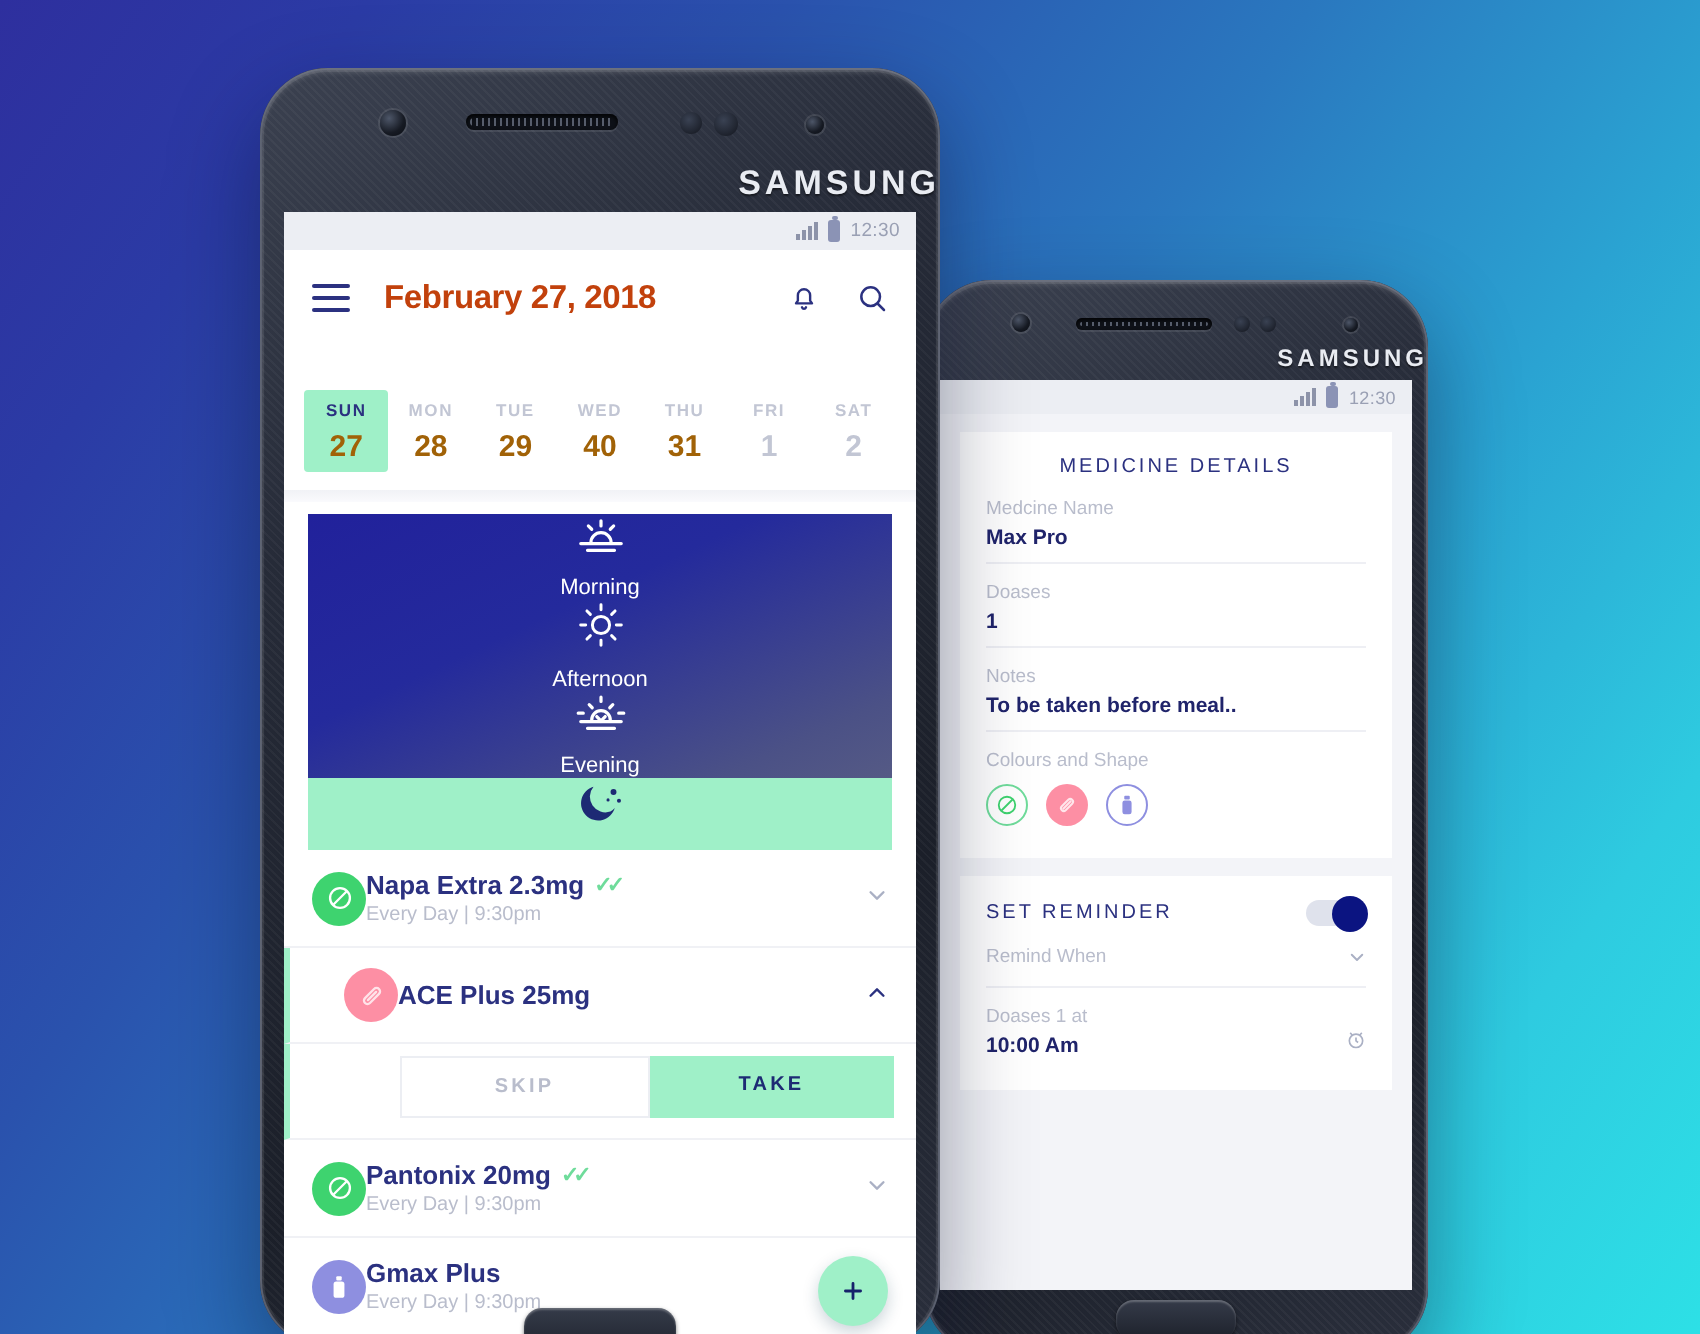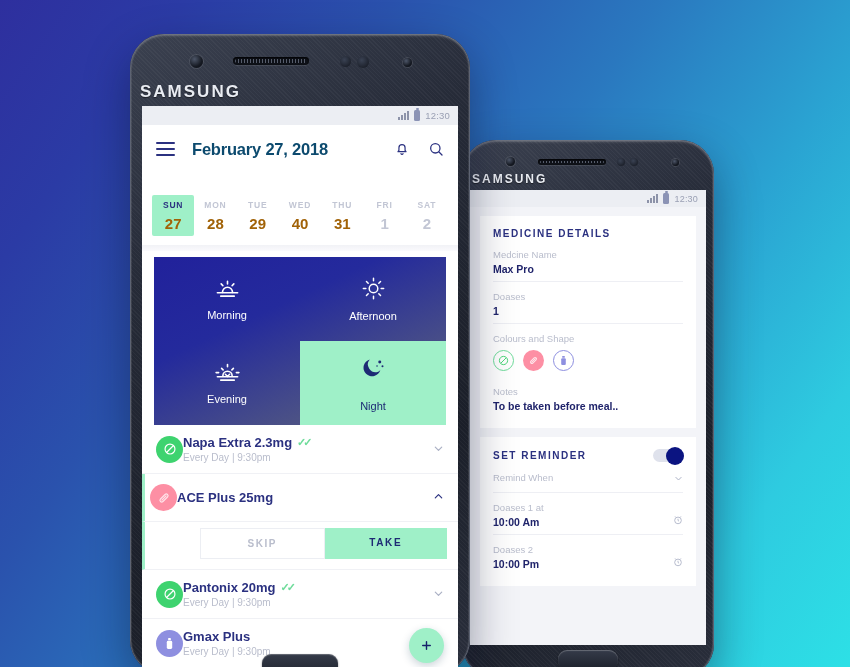--- a/index.html
+++ b/index.html
@@ -37,21 +37,21 @@
   }
   .phone-edge {
     position: absolute; inset: 0;
     border-radius: 34px;
     box-shadow: inset 0 0 0 2px rgba(255,255,255,0.08),
                 inset 0 2px 3px rgba(255,255,255,0.18);
     pointer-events: none;
   }
   .brand {
     position: absolute; left: 10px; right: 0;
-    text-align: left;
+    text-align: right;
     color: #e9ecf2;
     font-weight: bold;
     letter-spacing: 2px;
     text-shadow: 0 1px 1px rgba(0,0,0,0.5);
   }
   .speaker {
     position: absolute;
     background: #0e1118;
     border-radius: 4px;
     box-shadow: inset 0 1px 2px rgba(0,0,0,0.9), 0 1px 0 rgba(255,255,255,0.09);
@@ -112,61 +112,61 @@
 
   
   .appbar {
     display: flex; align-items: center;
     height: 48px; padding: 0 14px; background: #fff;
   }
   .hamburger { width: 19px; display: flex; flex-direction: column; gap: 4px; cursor: pointer; }
   .hamburger span { display:block; height: 2px; background: #2b3180; border-radius: 2px; }
   .appbar-title {
     flex: 1; margin-left: 17px;
-    font-size: 16.5px; color: #0c4a6e; font-weight: 600; letter-spacing: -.2px;
+    font-size: 16.5px; color: #c2410c; font-weight: 600; letter-spacing: -.2px;
   }
   .appbar-icons { display: flex; gap: 18px; align-items: center; }
   .icn { color: #2b3180; display: flex; align-items: center; cursor: pointer; }
 
   .weekstrip {
     display: flex; background: #fff; padding: 0 10px 9px 10px; margin-top: 22px;
   }
   .day {
     flex: 1; text-align: center; padding: 5px 0 4px; border-radius: 2px;
   }
   .day .dow { font-size: 8.5px; letter-spacing: .8px; color: #c2c6d4; font-weight: 700; }
   .day .num { font-size: 15px; color: #a16207; font-weight: 700; margin-top: 5px; }
   .day.muted .num { color: #c2c6d4; font-weight: 600; }
   .day.active { background: #9ff0c8; }
   .day.active .dow { color: #2b3180; }
   .divider-shadow { height: 6px; background: linear-gradient(#f1f2f6, #fafafd); }
 
   
   .tod {
     margin: 6px 12px 0;
-    display: grid; grid-template-columns: 1fr 1fr; grid-template-rows: 1fr 1fr;
+    display: grid; grid-template-columns: 1fr; grid-template-rows: 1fr 1fr;
     height: 168px; overflow: hidden;
     background: linear-gradient(155deg, #21219b 0%, #242a9c 35%, #4b5186 75%, #5e6284 100%);
   }
   .tod-cell {
     display: flex; flex-direction: column; align-items: center; justify-content: center;
     gap: 9px; color: #fff; font-size: 11px; cursor: pointer;
   }
   .tod-cell.sel { background: #9ff0c8; color: #1d2a74; gap: 20px; }
   .tod-cell svg { display: block; }
 
   
   .medlist { background: #fff; }
   .med {
     display: flex; align-items: center; 
     padding: 10px 14px 10px 14px;
     border-bottom: 1px solid #f0f1f5;
     position: relative; background: #fff;
   }
-  .med.open { border-left: 3px solid #9ff0c8; padding-left: 5px; }
+  .med.open { border-left: 3px solid #9ff0c8; padding-left: 27px; }
   .pill-icon {
     width: 27px; height: 27px; border-radius: 50%;
     display: flex; align-items: center; justify-content: center; flex: none;
   }
   .med-text { flex: 1; min-width: 0; }
   .med-name {
     font-size: 13px; color: #2b3180; font-weight: 600;
     display: flex; align-items: center; gap: 5px;
   }
   .med-sub { font-size: 10px; color: #b9bdcc; margin-top: 2px; }
@@ -198,22 +198,22 @@
   .appbar2 {
     display: flex; align-items: center; height: 42px;
     padding: 0 14px; background: #fff; gap: 16px;
   }
   .appbar2 .t { font-size: 14.5px; color: #2b3180; font-weight: 600; }
   .page2 { background: #f3f4f8; padding: 9px 0 0 0; height: 100%; }
   .card {
     background: #fff; margin: 0 10px 9px 10px; padding: 12px 13px 10px 13px;
   }
   .sect-title {
-    font-size: 10px; letter-spacing: 1.5px; font-weight: 700;
-    color: #2b3180; margin-bottom: 10px;
+    font-size: 10px; letter-spacing: 1.5px; font-weight: 400;
+    color: #2b3180; margin-bottom: 10px; text-align: center;
   }
   .field { border-bottom: 1px solid #eeeff4; padding-bottom: 6px; margin-bottom: 9px; position: relative; }
   .field:last-child { border-bottom: none; margin-bottom: 0; }
   .f-label { font-size: 9.5px; color: #b9bdcc; margin-bottom: 3px; }
   .f-value { font-size: 10.5px; color: #20246b; font-weight: 600; }
   .f-right {
     position: absolute; right: 0; bottom: 7px; color: #aab0c4; font-size: 10px;
   }
   .swatches { display: flex; gap: 9px; margin-top: 6px; }
   .swatch {
@@ -266,20 +266,25 @@
         <div class="field">
           <div class="f-label">Medcine Name</div>
           <div class="f-value">Max Pro</div>
         </div>
 
         <div class="field">
           <div class="f-label">Doases</div>
           <div class="f-value">1</div>
         </div>
 
+        <div class="field">
+          <div class="f-label">Notes</div>
+          <div class="f-value">To be taken before meal..</div>
+        </div>
+
         <div class="field" style="border-bottom:none;">
           <div class="f-label">Colours and Shape</div>
           <div class="swatches">
             <span class="swatch sw-green">
               <svg width="11" height="11" viewBox="0 0 24 24" fill="none" stroke="#3ed36f" stroke-width="2">
                   <circle cx="12" cy="12" r="9"></circle>
                   <line x1="6" y1="18" x2="18" y2="6"></line>
                 </svg>
             </span>
             <span class="swatch sw-pink">
@@ -288,25 +293,20 @@
                   <rect x="4" y="9" width="16" height="6" rx="3" transform="rotate(-45 12 12)"></rect>
                 </svg>
             </span>
             <span class="swatch sw-purple">
               <svg width="11" height="11" viewBox="0 0 24 24" fill="#8e8fe0">
                   <rect x="9" y="2" width="6" height="4" rx="1"></rect>
                   <rect x="7" y="7" width="10" height="15" rx="2.5"></rect>
                 </svg>
             </span>
           </div>
-        </div>
-
-        <div class="field">
-          <div class="f-label">Notes</div>
-          <div class="f-value">To be taken before meal..</div>
         </div>
       </div>
 
       <div class="card">
         <div class="reminder-head">
           <div class="sect-title" style="margin-bottom:0;">SET REMINDER</div>
           <div class="toggle">
               <span class="knob"></span>
             </div>
         </div>
@@ -325,31 +325,20 @@
           <div class="f-value">10:00 Am</div>
           <span class="f-right">
             <svg width="10" height="10" viewBox="0 0 24 24" fill="none" stroke="#aab0c4" stroke-width="2">
                 <circle cx="12" cy="13" r="8"></circle>
                 <path d="M12 9v4l2.5 2"></path>
                 <path d="M5 3.5L7.5 6M19 3.5L16.5 6"></path>
               </svg>
           </span>
         </div>
 
-        <div class="field" style="border-bottom:none;">
-          <div class="f-label">Doases 2</div>
-          <div class="f-value">10:00 Pm</div>
-          <span class="f-right">
-            <svg width="10" height="10" viewBox="0 0 24 24" fill="none" stroke="#aab0c4" stroke-width="2">
-                <circle cx="12" cy="13" r="8"></circle>
-                <path d="M12 9v4l2.5 2"></path>
-                <path d="M5 3.5L7.5 6M19 3.5L16.5 6"></path>
-              </svg>
-          </span>
-        </div>
       </div>
 
     </div>
   </div>
 
   <div class="home-btn" style="left:96px; bottom:8px; width:60px; height:20px;"></div>
   <div class="phone-edge"></div>
 </div>
 
 <div class="phone" style="left:130px; top:34px; width:340px; height:640px;">

